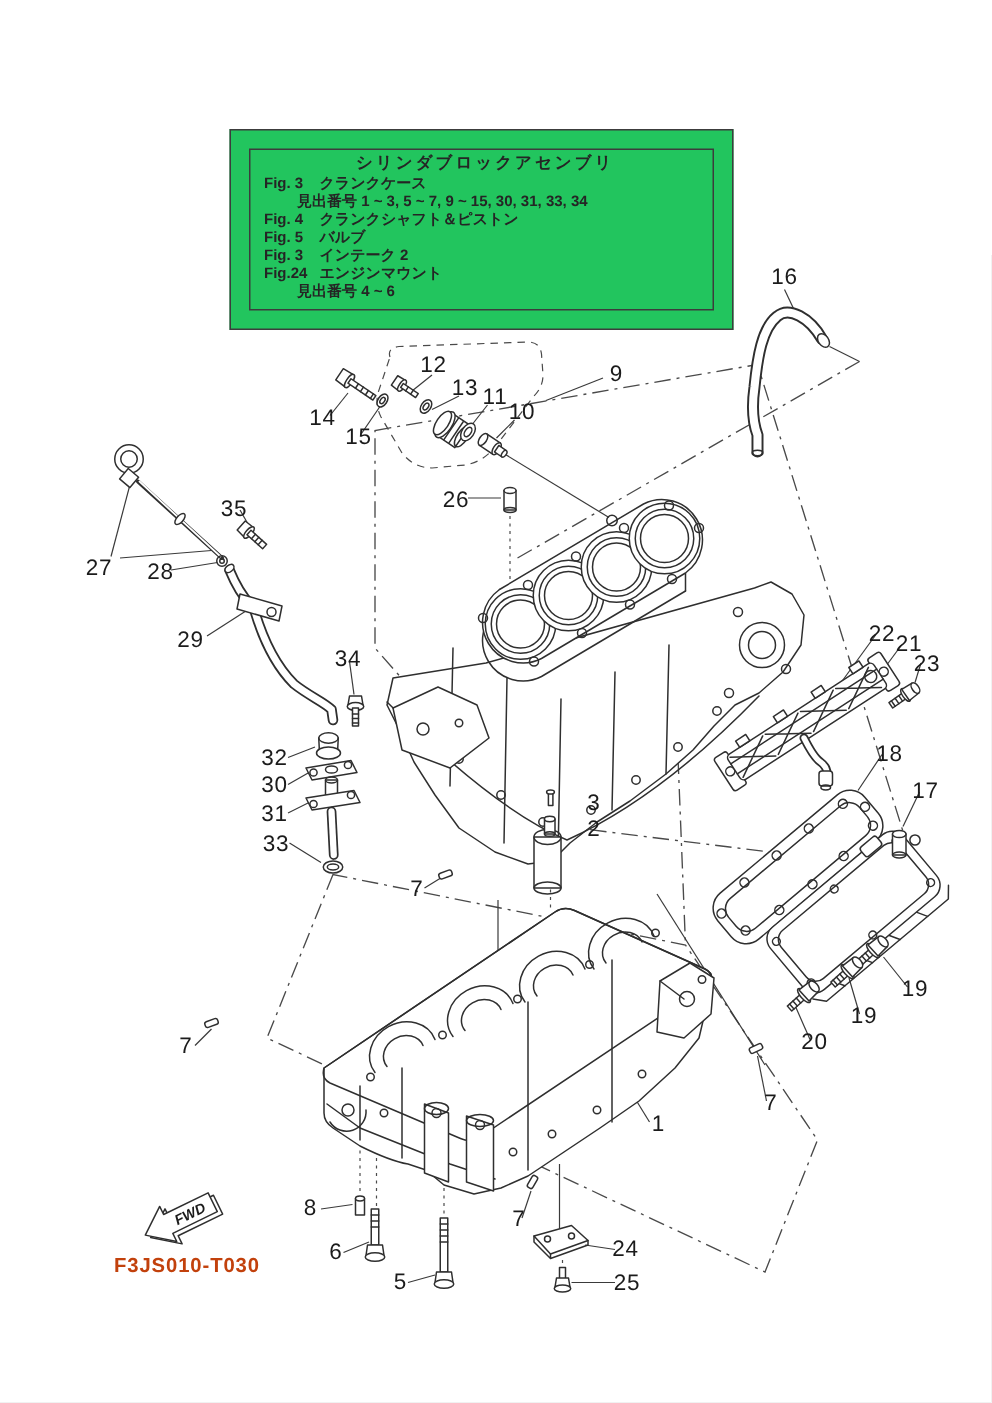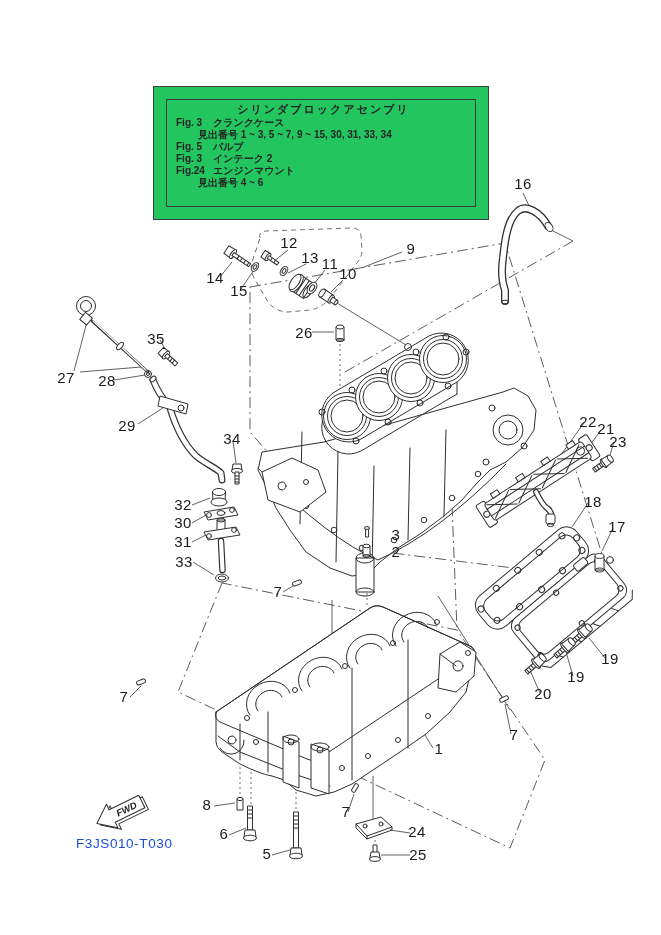--- a/index.html
+++ b/index.html
@@ -19,22 +19,22 @@
 
   
   .ib-outer{position:absolute;left:153px;top:86px;width:336px;height:134px;
             border:1px solid #3c3c3c;padding:12px;box-sizing:border-box;background:#22c55e;}
   .ib-inner{border:1px solid #3c3c3c;width:100%;height:100%;box-sizing:border-box;
             padding:2px 4px 0 9px;color:#252525;font-weight:bold;font-size:10px;line-height:12px;}
   .ib-title{text-align:center;font-size:11px;letter-spacing:2px;line-height:14px;margin-bottom:1px;}
   .ib-row{display:flex;white-space:nowrap;}
   .ib-fig{width:37px;flex:none;}
   .ib-detail{padding-left:22px;white-space:nowrap;}
-  .code-label{position:absolute;left:76px;top:836px;font-weight:normal;font-size:13.5px;
-              letter-spacing:.6px;color:#1d4ed8;}
+  .code-label{position:absolute;left:76px;top:836px;font-weight:bold;font-size:13.5px;
+              letter-spacing:.6px;color:#c2410c;}
 </style>
 </head>
 <body>
 
 <div class="stage">
 
 <svg width="661" height="935" viewBox="0 0 661 935">
 
   <g>
     <path class="dashdot" d="M250,287 L505,243 L610,580 L352,548 L250,432 Z"></path>
@@ -537,20 +537,24 @@
 
 <div class="ib-outer">
   <div class="ib-inner">
     <div class="ib-title">シリンダブロックアセンブリ</div>
     <div class="ib-row">
           <span class="ib-fig">Fig. 3</span>
           <span>クランクケース</span>
         </div>
     <div class="ib-detail">見出番号 1 ~ 3, 5 ~ 7, 9 ~ 15, 30, 31, 33, 34</div>
     <div class="ib-row">
+          <span class="ib-fig">Fig. 4</span>
+          <span>クランクシャフト＆ピストン</span>
+        </div>
+    <div class="ib-row">
           <span class="ib-fig">Fig. 5</span>
           <span>バルブ</span>
         </div>
     <div class="ib-row">
           <span class="ib-fig">Fig. 3</span>
           <span>インテーク 2</span>
         </div>
     <div class="ib-row">
           <span class="ib-fig">Fig.24</span>
           <span>エンジンマウント</span>

